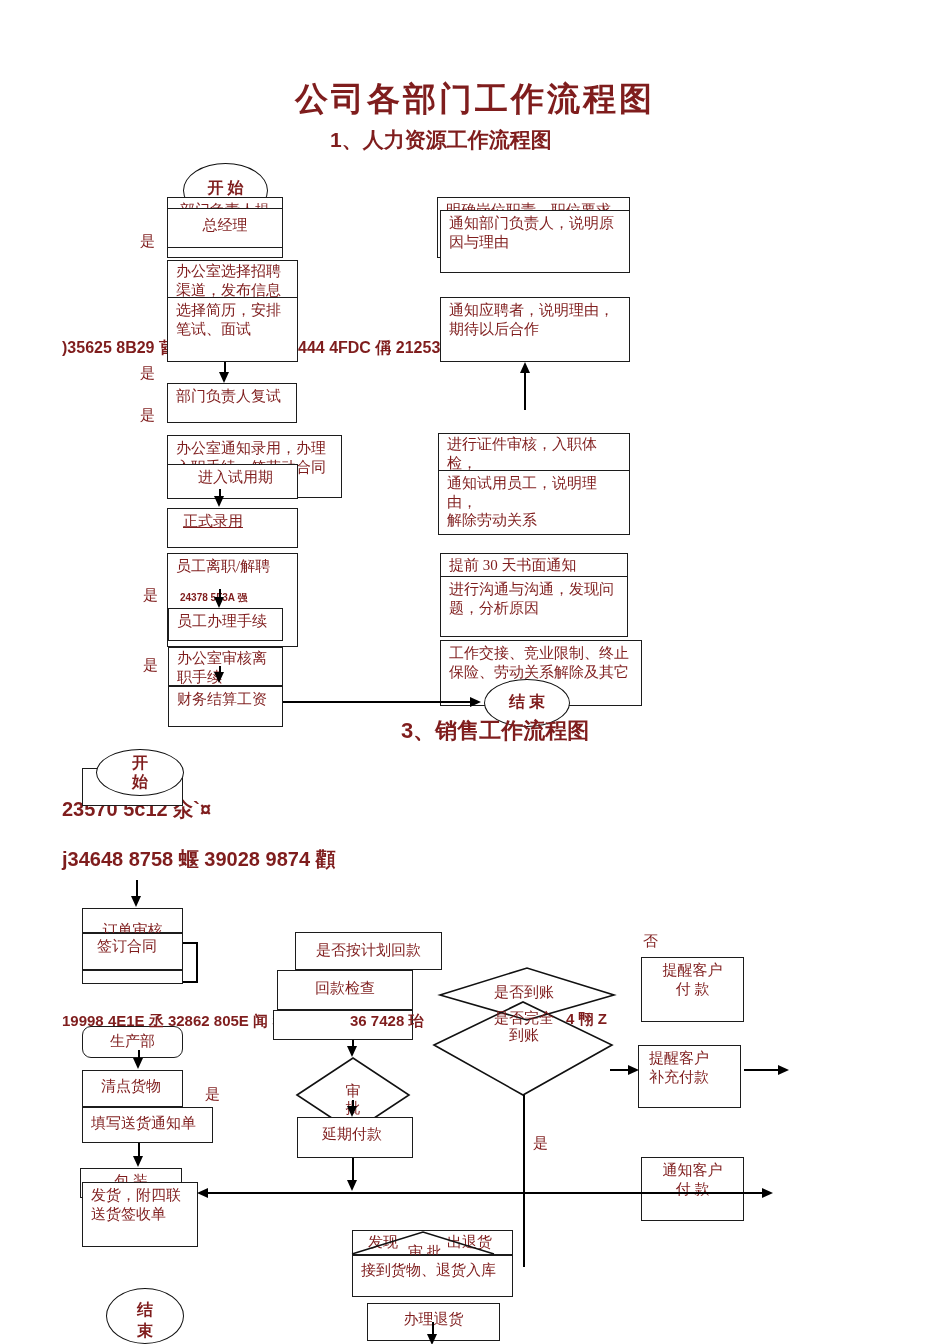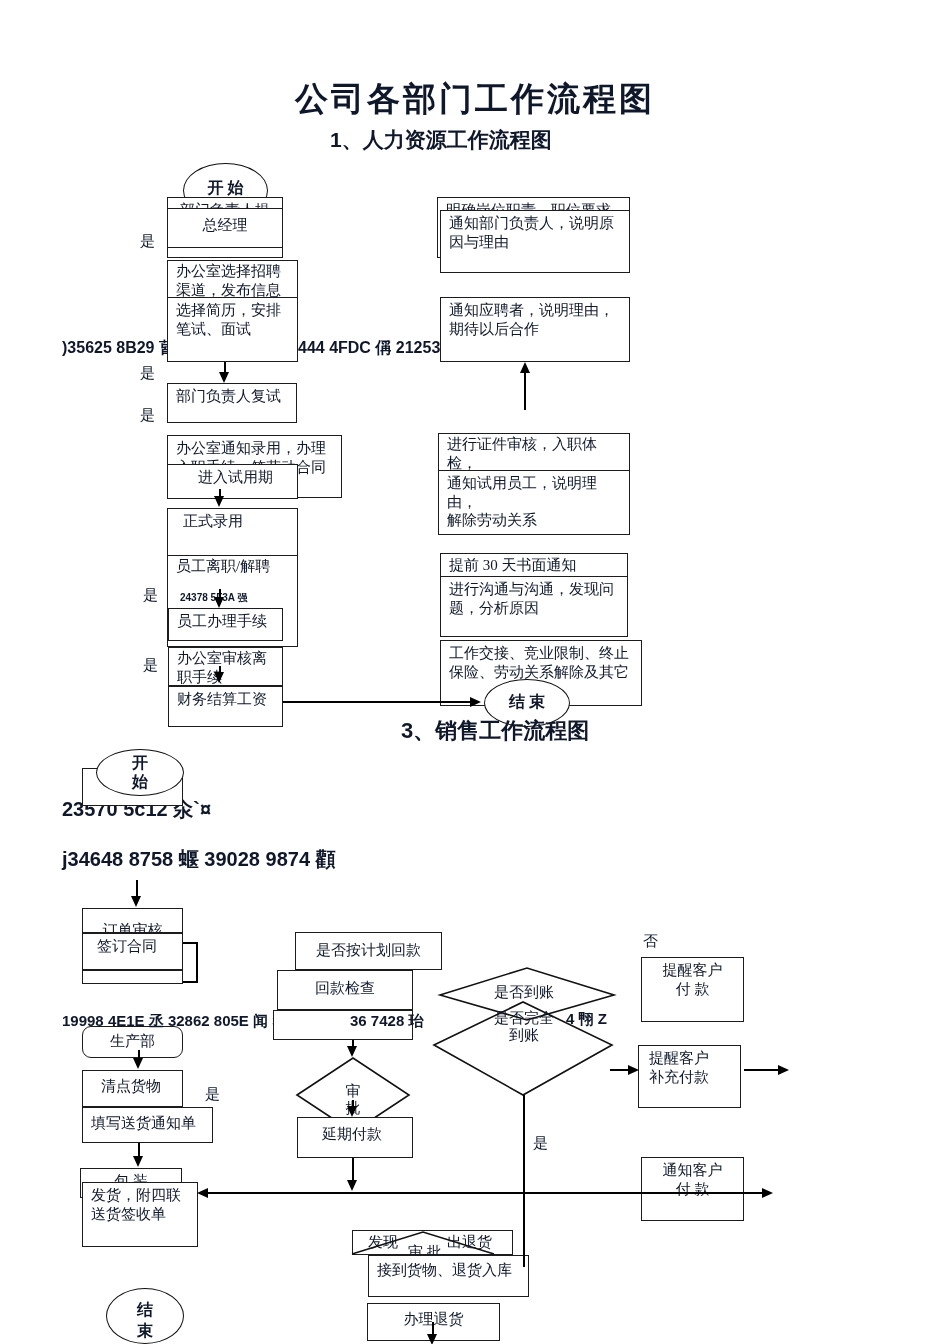--- a/index.html
+++ b/index.html
@@ -1,17 +1,17 @@
 <!DOCTYPE html>
 <html><head>
 <meta charset="utf-8">
 <style>
   html,body{margin:0;padding:0;background:#e8e8e8;}
   .canvas{position:relative;width:950px;height:1344px;background:#fff;overflow:hidden;
-          font-family:"Liberation Serif",serif;color:#0f172a;}
+          font-family:"Liberation Serif",serif;color:#7f1d1d;}
   .box{position:absolute;background:#fff;border:1.6px solid #1c1c1c;box-sizing:border-box;
        font:15px/18.5px "Liberation Serif",serif;padding:3px 8px;white-space:pre-line;}
   .rnd{border-radius:9px;margin-top:43px;}
   .ctr{text-align:center;}
   .oval{position:absolute;border:1.7px solid #111;border-radius:50%;background:#fff;box-sizing:border-box;}
   .ovtxt{position:absolute;font-weight:bold;font-size:16px;line-height:18px;white-space:pre-line;text-align:center;}
   .lbl{position:absolute;font:15px/17px "Liberation Serif",serif;}
   .noise{position:absolute;font-family:"Liberation Sans",sans-serif;font-weight:bold;white-space:nowrap;}
   .vline,.hline{position:absolute;background:#000;}
   .vline{width:1.8px;}
@@ -62,21 +62,21 @@
   <div class="lbl" style="left:140px;top:365px;">是</div>
 
   <div class="box" style="left:167px;top:383px;width:130px;height:40px;z-index:2;">部门负责人复试</div>
   <div class="lbl" style="left:140px;top:407px;">是</div>
 
   <div class="box" style="left:167px;top:435px;width:175px;height:63px;z-index:2;">办公室通知录用，办理
 入职手续，签劳动合同</div>
   <div class="box" style="left:167px;top:464px;width:131px;height:35px;z-index:3;padding-left:30px;">进入试用期</div>
   <div class="vline" style="left:219px;top:489px;height:9px;z-index:4;"></div>
   <div class="tri td" style="left:214px;top:496px;z-index:4;"></div>
-  <div class="box" style="left:167px;top:508px;width:131px;height:48px;z-index:3;padding-left:15px;">正式录用</div>
+  <div class="box" style="left:167px;top:508px;width:131px;height:40px;z-index:3;padding-left:15px;text-decoration:underline;">正式录用</div>
 
   <div class="box" style="left:167px;top:553px;width:131px;height:94px;z-index:2;">员工离职/解聘</div>
   <div class="lbl" style="left:143px;top:587px;">是</div>
   <div class="vline" style="left:219px;top:589px;height:10px;z-index:4;"></div>
   <div class="tri td" style="left:214px;top:597px;z-index:4;"></div>
 
   <div class="box" style="left:168px;top:608px;width:115px;height:33px;z-index:3;">员工办理手续</div>
   <div class="box" style="left:168px;top:647px;width:115px;height:39px;z-index:3;padding-top:1px;">办公室审核离
 职手续</div>
   <div class="lbl" style="left:143px;top:657px;">是</div>
@@ -189,21 +189,21 @@
   <div class="tri tl" style="left:197px;top:1188px;z-index:5;"></div>
   <div class="tri tr" style="left:762px;top:1188px;z-index:5;"></div>
 
   <div class="box" style="left:352px;top:1230px;width:161px;height:25px;z-index:2;"></div>
   <div class="lbl" style="left:368px;top:1234px;z-index:2;">发现</div>
   <div class="lbl" style="left:447px;top:1234px;z-index:2;">出退货</div>
   <svg style="left:348px;top:1226px;z-index:3;" width="150" height="32">
     <polyline points="4,28 75,6 146,28" fill="none" stroke="#111" stroke-width="1.5"></polyline>
   </svg>
   <div class="lbl" style="left:408px;top:1244px;z-index:3;">审  批</div>
-  <div class="box" style="left:368px;top:1255px;width:161px;height:42px;padding-top:5px;z-index:4;">接到货物、退货入库</div>
+  <div class="box" style="left:352px;top:1255px;width:161px;height:42px;padding-top:5px;z-index:4;">接到货物、退货入库</div>
   <div class="box ctr" style="left:367px;top:1303px;width:133px;height:38px;padding-top:6px;z-index:2;">办理退货</div>
   <div class="vline" style="left:432px;top:1322px;height:14px;z-index:4;"></div>
   <div class="tri td" style="left:427px;top:1334px;z-index:4;"></div>
 
   <div class="box rnd" style="left:82px;top:1305px;width:113px;height:37px;z-index:2;"></div>
   <div class="oval" style="left:106px;top:1288px;width:78px;height:56px;z-index:3;"></div>
   <div class="ovtxt" style="left:106px;top:1299px;width:78px;line-height:21px;z-index:4;">结
 束</div>
 
 </div>

